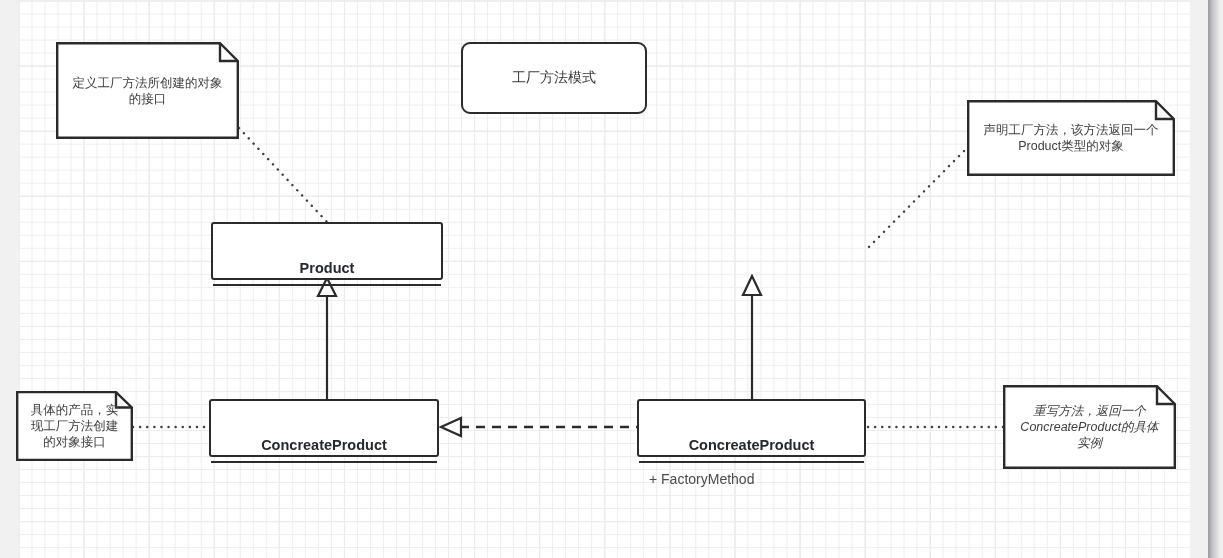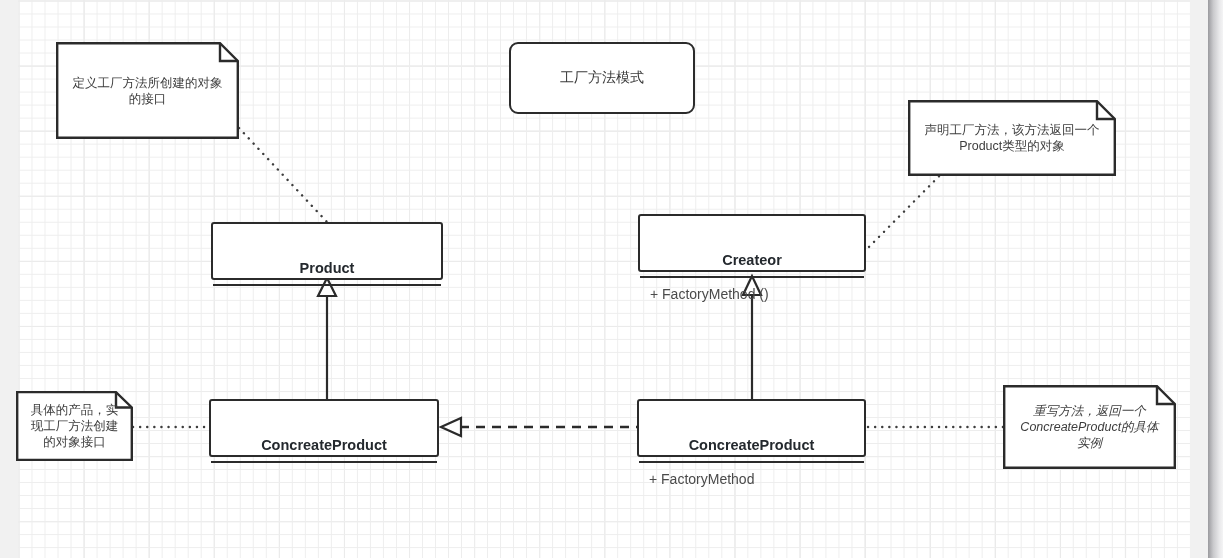--- a/index.html
+++ b/index.html
@@ -176,34 +176,34 @@
     <line x1="327" y1="400" x2="327" y2="295" stroke="#2b2b2b" stroke-width="2.2"></line>
     <polygon points="327,278 318,296 336,296" fill="#ffffff" stroke="#2b2b2b" stroke-width="2.2" stroke-linejoin="miter"></polygon>
 
     <line x1="752" y1="400" x2="752" y2="295" stroke="#2b2b2b" stroke-width="2.2"></line>
     <polygon points="752,276 743,295 761,295" fill="#ffffff" stroke="#2b2b2b" stroke-width="2.2" stroke-linejoin="miter"></polygon>
 
     <line x1="460" y1="427" x2="637" y2="427" stroke="#2b2b2b" stroke-width="2.4" stroke-dasharray="9 7"></line>
     <polygon points="441,427 461,418 461,436" fill="#ffffff" stroke="#2b2b2b" stroke-width="2.2" stroke-linejoin="miter"></polygon>
   </svg>
 
-  <div class="title-box" style="left:461px; top:42px; width:186px; height:72px;margin-left:48px;">
+  <div class="title-box" style="left:461px; top:42px; width:186px; height:72px;">
     <span>工厂方法模式</span>
   </div>
 
   <div class="note" style="left:56px; top:42px; width:183px; height:97px;">
     <svg class="note-shape" viewBox="0 0 183 97" preserveAspectRatio="none">
       <path d="M1.2,1.2 H164 L181.8,19 V95.8 H1.2 Z" fill="#ffffff" stroke="#2b2b2b" stroke-width="2.4" stroke-linejoin="miter"></path>
       <path d="M164,1.2 V19 H181.8" fill="none" stroke="#2b2b2b" stroke-width="2.4" stroke-linejoin="miter"></path>
     </svg>
     <div class="note-text">定义工厂方法所创建的对象
 的接口</div>
   </div>
 
-  <div class="note" style="left:908px; top:100px; width:208px; height:76px;">
+  <div class="note" style="left:967px; top:100px; width:208px; height:76px;">
     <svg class="note-shape" viewBox="0 0 208 76" preserveAspectRatio="none">
       <path d="M1.2,1.2 H189 L206.8,19 V74.8 H1.2 Z" fill="#ffffff" stroke="#2b2b2b" stroke-width="2.4" stroke-linejoin="miter"></path>
       <path d="M189,1.2 V19 H206.8" fill="none" stroke="#2b2b2b" stroke-width="2.4" stroke-linejoin="miter"></path>
     </svg>
     <div class="note-text">声明工厂方法，该方法返回一个
 Product类型的对象</div>
   </div>
 
   <div class="note" style="left:16px; top:391px; width:117px; height:70px;">
     <svg class="note-shape" viewBox="0 0 117 72" preserveAspectRatio="none">
@@ -223,24 +223,20 @@
     <div class="note-text">重写方法，返回一个
 ConcreateProduct的具体
 实例</div>
   </div>
 
   <div class="uml-class" style="left:211px; top:222px; width:232px; height:58px;">
     <div class="cls-title">Product</div>
     <div class="cls-body empty"></div>
   </div>
 
-  <div class="uml-class" style="left:638px; top:214px; width:228px; height:58px;">
-    <div class="cls-title">Createor</div>
-    <div class="cls-body">+ FactoryMethod ()</div>
-  </div>
 
   <div class="uml-class" style="left:209px; top:399px; width:230px; height:58px;">
     <div class="cls-title">ConcreateProduct</div>
     <div class="cls-body empty"></div>
   </div>
 
   <div class="uml-class" style="left:637px; top:399px; width:229px; height:58px;">
     <div class="cls-title">ConcreateProduct</div>
     <div class="cls-body">+ FactoryMethod</div>
   </div>

